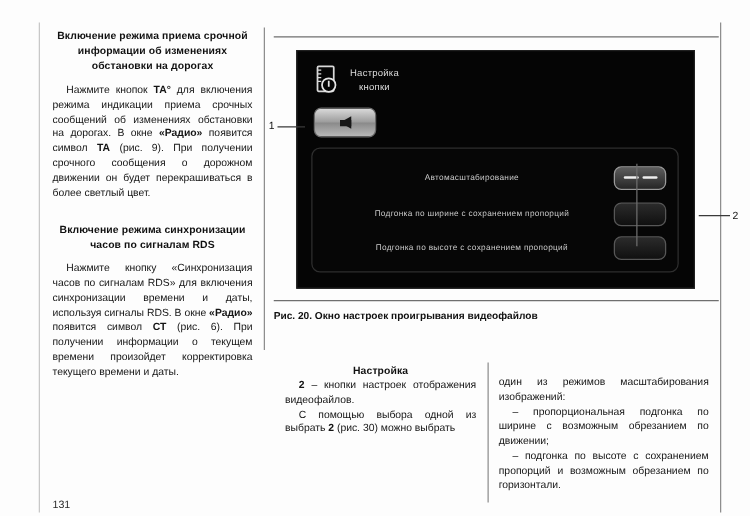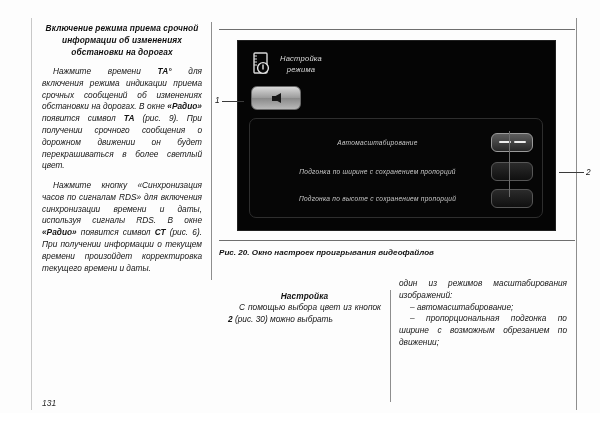--- a/index.html
+++ b/index.html
@@ -15,21 +15,20 @@
     overflow: hidden;
     position: relative;
   }
 
   .page {
     position: absolute;
     left: 0; top: 0;
     width: 600px;
     height: 413px;
     background: #fdfdfd;
-    font-style: italic;
   }
 
   
   .rule-right-edge {
     position: absolute;
     left: 576px; top: 18px;
     width: 1px; height: 392px;
     background: #8e8e8e;
   }
   .rule-left-edge {
@@ -236,21 +235,21 @@
   }
 
   
   .col-bottom-mid {
     position: absolute;
     left: 228px; top: 290px;
     width: 153px;
   }
   .col-bottom-right {
     position: absolute;
-    left: 399px; top: 278px;
+    left: 399px; top: 300px;
     width: 168px;
   }
   .col-bottom-right .para:first-child {
     margin-top: 0;
     text-indent: 0;
   }
   .list-item {
     font-size: 8.3px;
     line-height: 1.42;
     text-align: justify;
@@ -267,22 +266,23 @@
   <div class="rule-left-edge"></div>
   <div class="rule-right-edge"></div>
   <div class="rule-col-divider-top"></div>
   <div class="rule-col-divider-bottom"></div>
   <div class="rule-fig-top"></div>
   <div class="rule-fig-bottom"></div>
 
   <div class="col-left">
     <div class="heading">Включение режима приема срочной информации об изменениях обстановки на дорогах</div>
 
-    <div class="para"><span>Нажмите времени </span><b>ТА°</b><span> для включения режима индикации приема срочных сообщений об изменениях обстановки на дорогах. В окне </span><b>«Радио»</b><span> появится символ </span><b>ТА</b><span> (рис. 9). При получении срочного сообщения о дорожном движении он будет перекрашиваться в более светлый цвет.</span></div>
-
+    <div class="para"><span>Нажмите кнопок </span><b>ТА°</b><span> для включения режима индикации приема срочных сообщений об изменениях обстановки на дорогах. В окне </span><b>«Радио»</b><span> появится символ </span><b>ТА</b><span> (рис. 9). При получении срочного сообщения о дорожном движении он будет перекрашиваться в более светлый цвет.</span></div>
+
+    <div class="heading second">Включение режима синхронизации часов по сигналам RDS</div>
 
     <div class="para"><span>Нажмите кнопку «Синхронизация часов по сигналам RDS» для включения синхронизации времени и даты, используя сигналы RDS. В окне </span><b>«Радио»</b><span> появится символ </span><b>СТ</b><span> (рис. 6). При получении информации о текущем времени произойдет корректировка текущего времени и даты.</span></div>
   </div>
 
   <div class="page-number">131</div>
 
   <div class="figure-wrap">
     <div class="screen">
 
       <div class="screen-header">
@@ -292,21 +292,21 @@
             <line x1="2" y1="4" x2="5" y2="4" stroke="#d8d8d8" stroke-width="1"></line>
             <line x1="2" y1="7" x2="5" y2="7" stroke="#d8d8d8" stroke-width="1"></line>
             <line x1="2" y1="10" x2="5" y2="10" stroke="#d8d8d8" stroke-width="1"></line>
             <line x1="2" y1="13" x2="5" y2="13" stroke="#d8d8d8" stroke-width="1"></line>
             <circle cx="11" cy="16" r="5.4" fill="#050505" stroke="#e4e4e4" stroke-width="1.4"></circle>
             <line x1="11" y1="12.6" x2="11" y2="17.4" stroke="#e4e4e4" stroke-width="1.4"></line>
           </svg>
         </span>
         <span class="screen-title">
           <span>Настройка</span><br>
-          <span>режима</span>
+          <span>кнопки</span>
         </span>
       </div>
 
       <div class="back-btn">
         <span class="back-arrow"></span>
       </div>
 
       <div class="options-panel">
         <div class="opt-row r1">
           <span class="opt-label">Автомасштабирование</span>
@@ -335,23 +335,24 @@
   <div class="lead-line lead-2"></div>
 
   <div class="fig-caption">Рис. 20. Окно настроек проигрывания видеофайлов</div>
 
   <div class="col-bottom-mid">
     <div class="heading">
       <span>Настройка</span><br>
     </div>
 
 
-
-    <div class="list-item"><span>С помощью выбора цвет из кнопок </span><b>2</b><span> (рис. 30) можно выбрать</span></div>
+    <div class="list-item"><b>2</b><span> – кнопки настроек отображения видеофайлов.</span></div>
+
+    <div class="list-item"><span>С помощью выбора одной из выбрать </span><b>2</b><span> (рис. 30) можно выбрать</span></div>
   </div>
 
   <div class="col-bottom-right">
     <div class="para">один из режимов масштабирования изображений:</div>
-    <div class="list-item">– автомасштабирование;</div>
     <div class="list-item">– пропорциональная подгонка по ширине с возможным обрезанием по движении;</div>
+    <div class="list-item">– подгонка по высоте с сохранением пропорций и возможным обрезанием по горизонтали.</div>
   </div>
 
 </div>
 
 </body></html>

